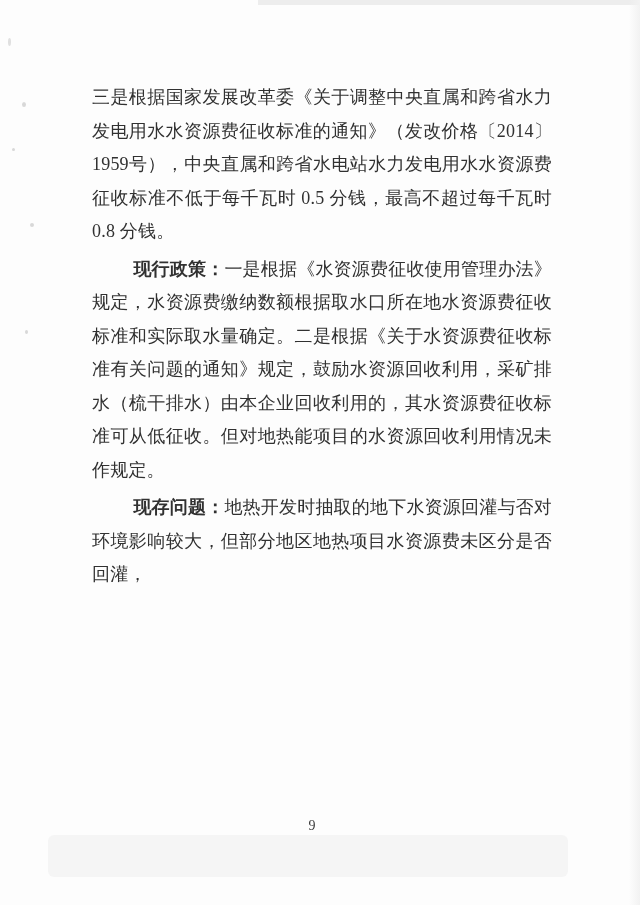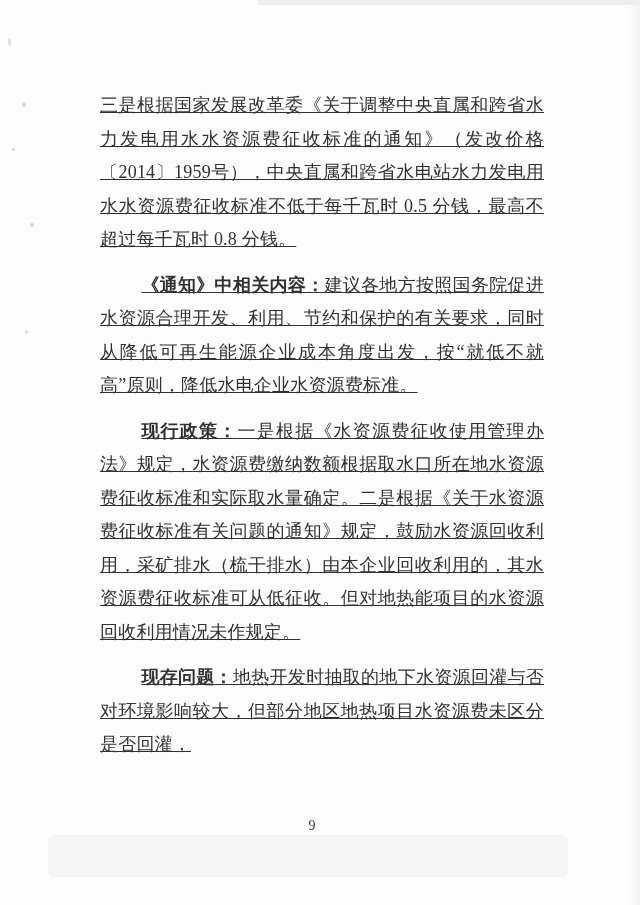--- a/index.html
+++ b/index.html
@@ -42,23 +42,22 @@
     left: 88px;
     top: 77px;
     width: 468px;
     font-size: 18px;
     line-height: 33.5px;
     color: #313131;
     text-align: justify;
     letter-spacing: 0.2px;
   }
   .para {
-    margin: 12px;
+    margin: 4px;
     text-indent: 2.3em;
-    text-decoration: underline;
   }
   .para.no-indent { text-indent: 0; }
   .lead { font-weight: bold; }
   .heading-para { font-weight: bold; text-indent: 2.1em; }
 
   .page-number {
     position: absolute;
     top: 818px;
     left: 0;
     width: 624px;
@@ -80,21 +79,20 @@
   <div class="artifact speck speck-2"></div>
   <div class="artifact speck speck-3"></div>
   <div class="artifact speck speck-4"></div>
   <div class="artifact speck speck-5"></div>
 
   <div class="content">
 
     <p class="para no-indent"><span>三是根据国家发展改革委《关于调整中央直属和跨省水力发电用水水资源费征收标准的通知》（发改价格〔2014〕1959号），中央直属和跨省水电站水力发电用水水资源费征收标准不低于每千瓦时 0.5 分钱，最高不超过每千瓦时 0.8 分钱。</span></p>
 
 
-    <p class="para"><b class="lead">《通知》中相关内容：</b><span>建议各地方按照国务院促进水资源合理开发、利用、节约和保护的有关要求，同时从降低可再生能源企业成本角度出发，按“就低不就高”原则，降低水电企业水资源费标准。</span></p>
 
 
     <p class="para"><b class="lead">现行政策：</b><span>一是根据《水资源费征收使用管理办法》规定，水资源费缴纳数额根据取水口所在地水资源费征收标准和实际取水量确定。二是根据《关于水资源费征收标准有关问题的通知》规定，鼓励水资源回收利用，采矿排水（梳干排水）由本企业回收利用的，其水资源费征收标准可从低征收。但对地热能项目的水资源回收利用情况未作规定。</span></p>
 
     <p class="para"><b class="lead">现存问题：</b><span>地热开发时抽取的地下水资源回灌与否对环境影响较大，但部分地区地热项目水资源费未区分是否回灌，</span></p>
 
   </div>
 
   <div class="page-number">9</div>
 

